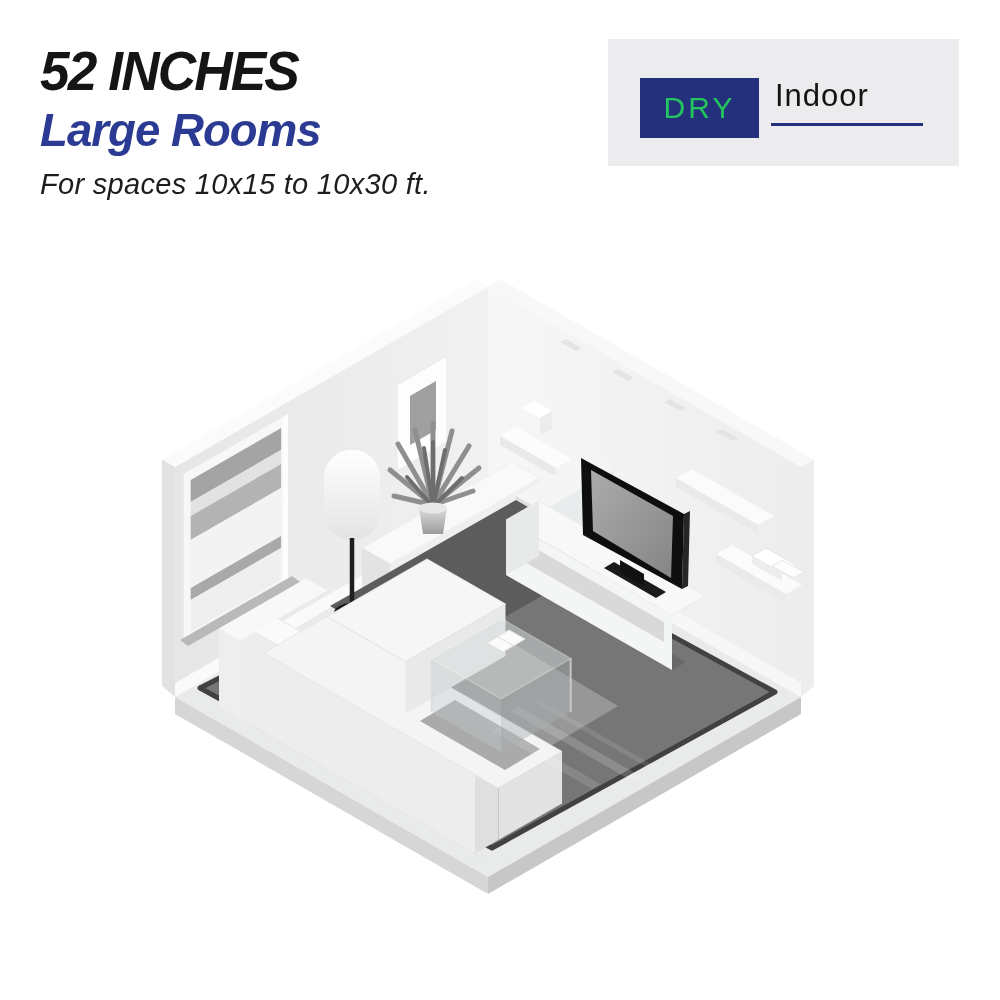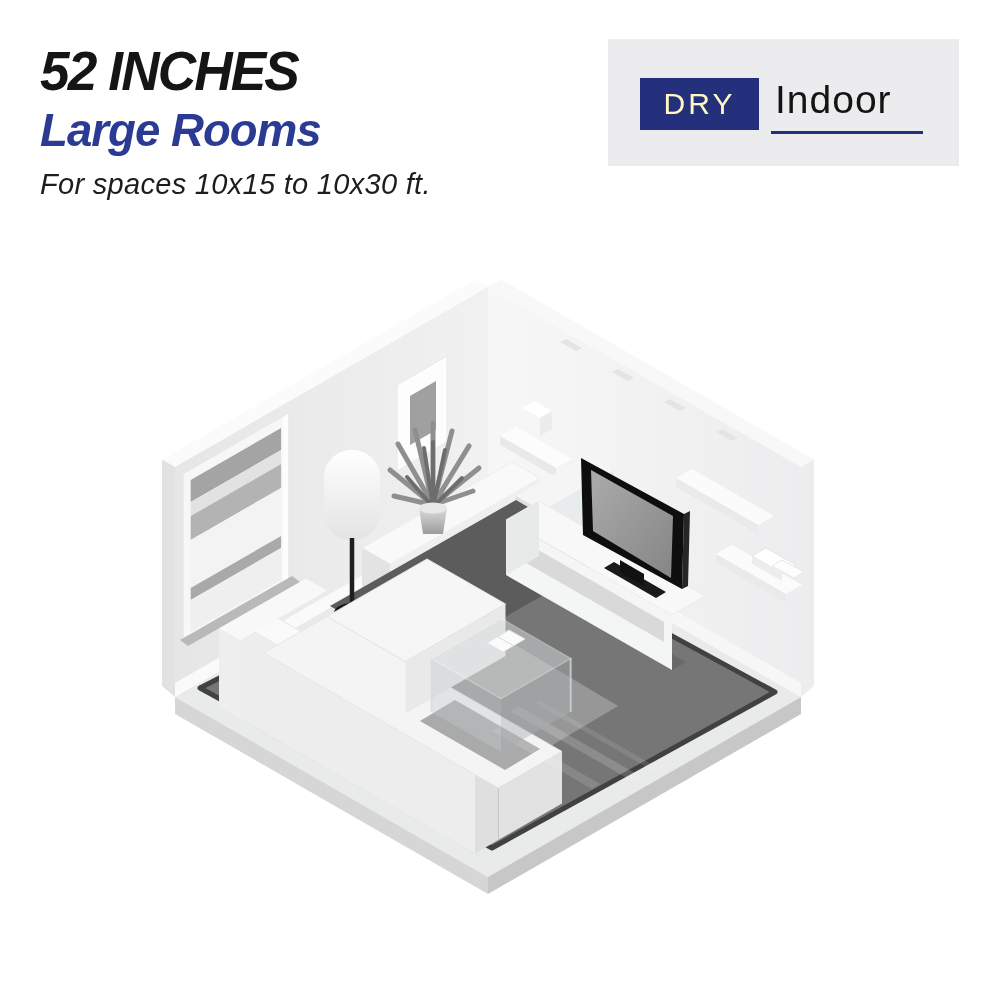--- a/index.html
+++ b/index.html
@@ -13,27 +13,27 @@
     transform-origin:left top;white-space:nowrap;}
   .room-heading{margin:7px 0 0 0;font-size:47px;line-height:1.0;font-weight:800;
     letter-spacing:-1px;color:var(--accent_blue,#2b3a92);transform:scaleX(.97);
     transform-origin:left top;white-space:nowrap;}
   .subtitle{margin:16px 0 0 0;font-size:29px;line-height:1.1;font-weight:400;
     color:#1d1d1d;letter-spacing:.3px;white-space:nowrap;}
 
   
   .badge-panel{position:absolute;left:608px;top:39px;width:351px;height:127px;
     background:var(--panel_gray,#ececee);}
-  .dry-badge{position:absolute;left:32px;top:39px;width:119px;height:52px;
-    background:var(--badge_navy,#24307c);color:#fef9c3;font-size:30px;
+  .dry-badge{position:absolute;left:32px;top:39px;width:119px;height:60px;
+    background:var(--badge_navy,#24307c);color:#22c55e;font-size:30px;
     letter-spacing:3px;display:flex;align-items:center;justify-content:center;
     font-weight:400;}
   .indoor-wrap{position:absolute;left:163px;top:39px;width:152px;
     border-bottom:3px solid var(--badge_navy,#24307c);padding-bottom:9px;}
-  .indoor-label{font-size:39px;color:#141414;letter-spacing:1px;font-weight:400;
+  .indoor-label{font-size:31px;color:#141414;letter-spacing:1px;font-weight:400;
     padding-left:4px;}
 
   
   .room-svg{position:absolute;left:0;top:0;width:1000px;height:1000px;}
 </style>
 </head>
 <body>
 
 <div class="canvas">
 

